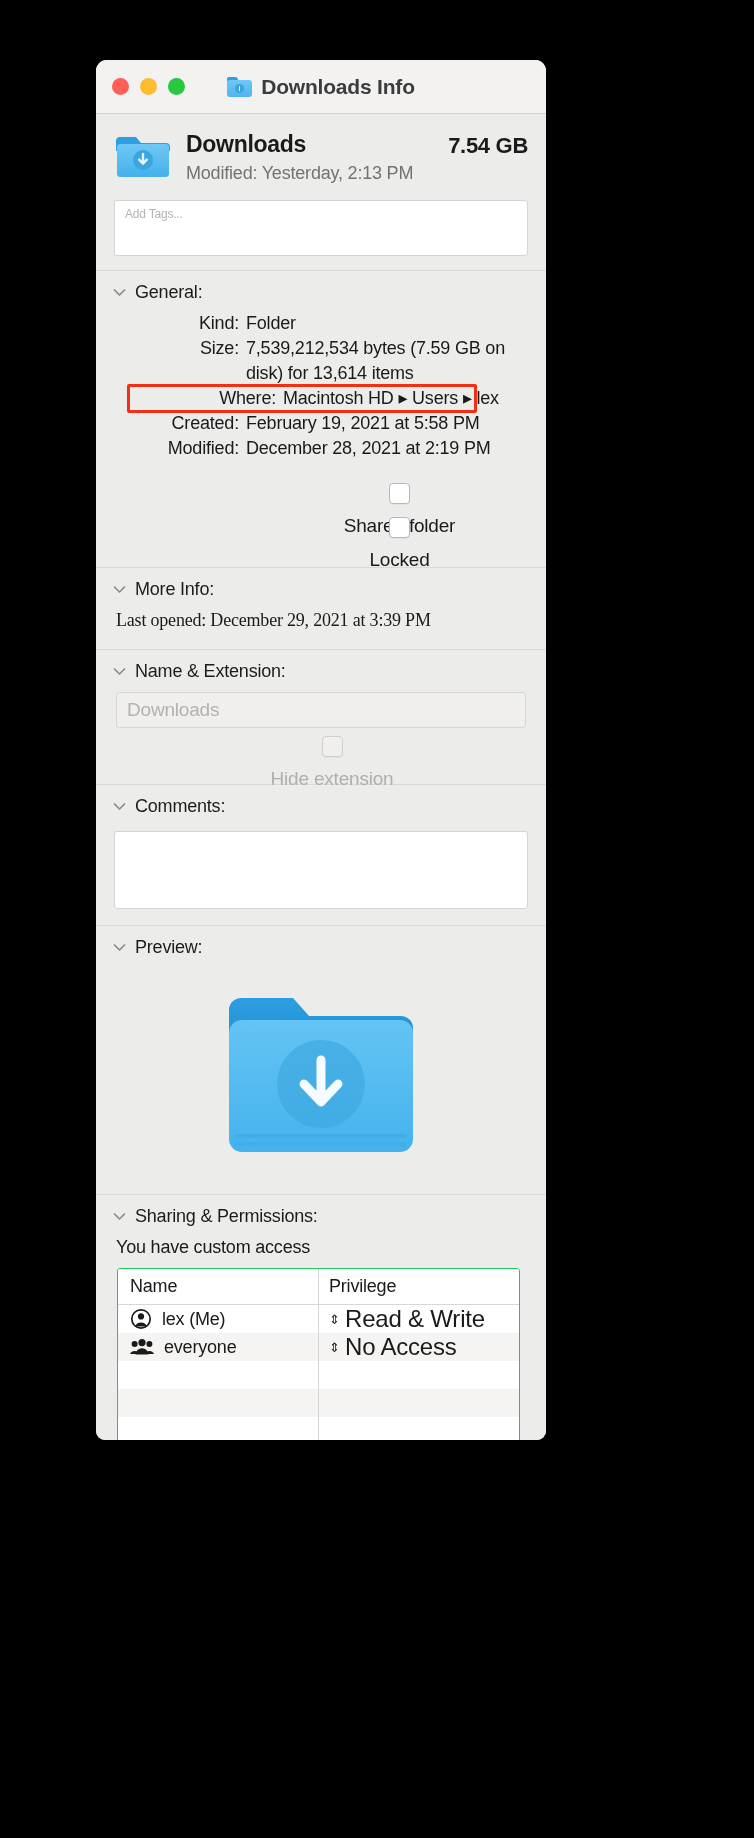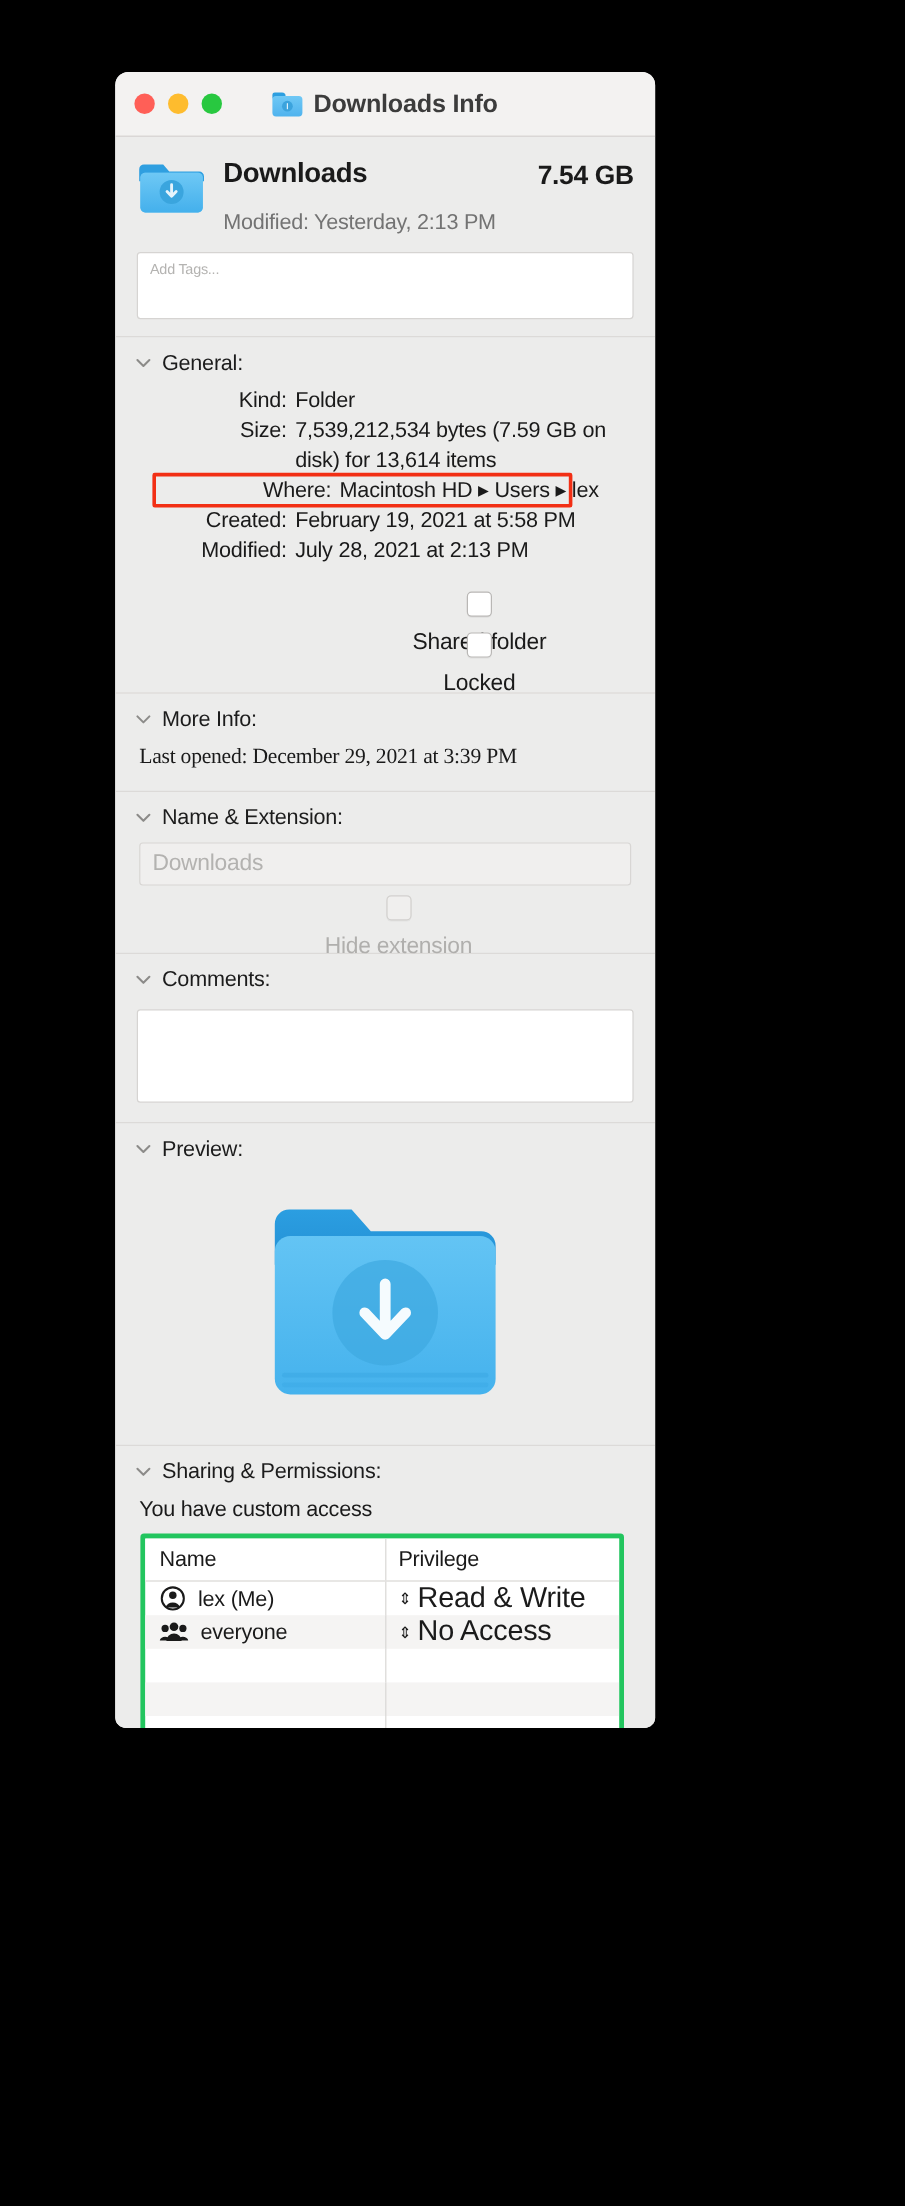--- a/index.html
+++ b/index.html
@@ -76,21 +76,21 @@
     padding: 16px 18px 10px 18px;
     gap: 14px;
   }
   .hdr-icon { flex: 0 0 58px; padding-top: 2px; }
   .hdr-mid { flex: 1 1 auto; padding-top: 2px; }
   .hdr-name {
     font-size: 23px; font-weight: bold; color: #1a1a1a;
     letter-spacing: -0.3px; line-height: 1.1;
   }
   .hdr-mod {
-    font-size: 18px; color: #737373; margin-top: 18px; letter-spacing: -0.2px;
+    font-size: 18px; color: #737373; margin-top: 6px; letter-spacing: -0.2px;
   }
   .hdr-size {
     font-size: 22px; font-weight: bold; color: #1a1a1a;
     padding-top: 3px; white-space: nowrap; letter-spacing: -0.3px;
   }
 
   
   .tags-field {
     margin: 4px 18px 0 18px;
     height: 56px;
@@ -174,21 +174,21 @@
     padding: 18px 0 26px 0;
   }
 
   
   .share-note {
     font-size: 18px; color: #1a1a1a;
     padding: 2px 18px 10px 20px; letter-spacing: -0.2px;
   }
   .perm-table {
     margin: 0 26px 0 21px;
-    border: 4px solid #22c55e;
+    border: 1px solid #22c55e;
     border-radius: 3px;
     background: #fff;
     overflow: hidden;
   }
   .perm-head {
     display: flex; height: 36px; align-items: center;
     border-bottom: 1px solid #d9d7d5; background: #fff;
   }
   .perm-head .c1, .perm-row .c1 { flex: 0 0 200px; padding-left: 12px; }
   .perm-head .c2, .perm-row .c2 {
@@ -284,21 +284,21 @@
             <span class="lbl">Where:</span>
             <span class="val">Macintosh HD ▸ Users ▸ lex</span>
             <div class="hl-box"></div>
           </div>
           <div class="row">
             <span class="lbl">Created:</span>
             <span class="val">February 19, 2021 at 5:58 PM</span>
           </div>
           <div class="row">
             <span class="lbl">Modified:</span>
-            <span class="val">July 28, 2021 at 2:13 PM</span>
+            <span class="val">December 28, 2021 at 2:19 PM</span>
           </div>
         </div>
         <div class="checks">
           <div class="check-line">
             <div class="cbox"></div>
             <span class="check-label">Shared folder</span>
           </div>
           <div class="check-line">
             <div class="cbox"></div>
             <span class="check-label">Locked</span>

